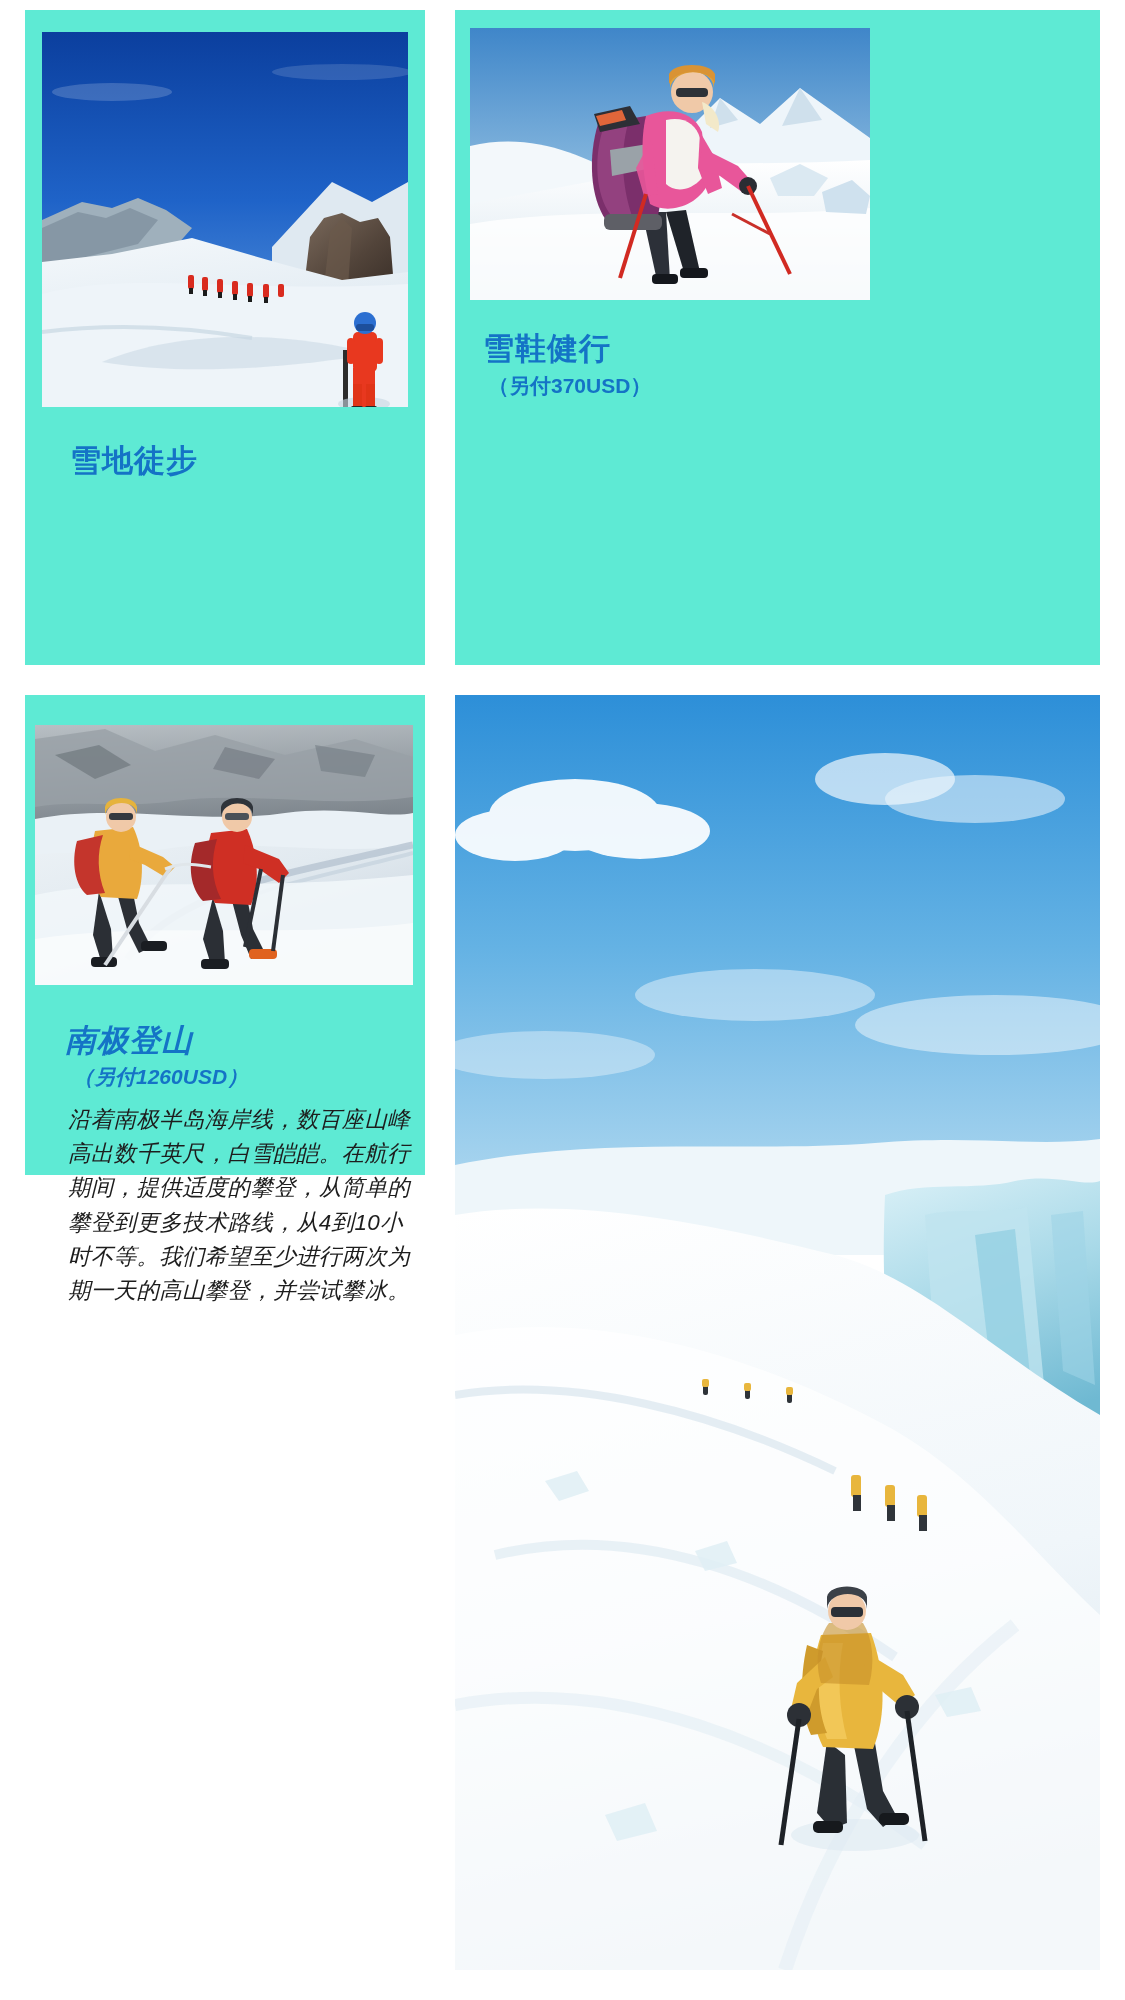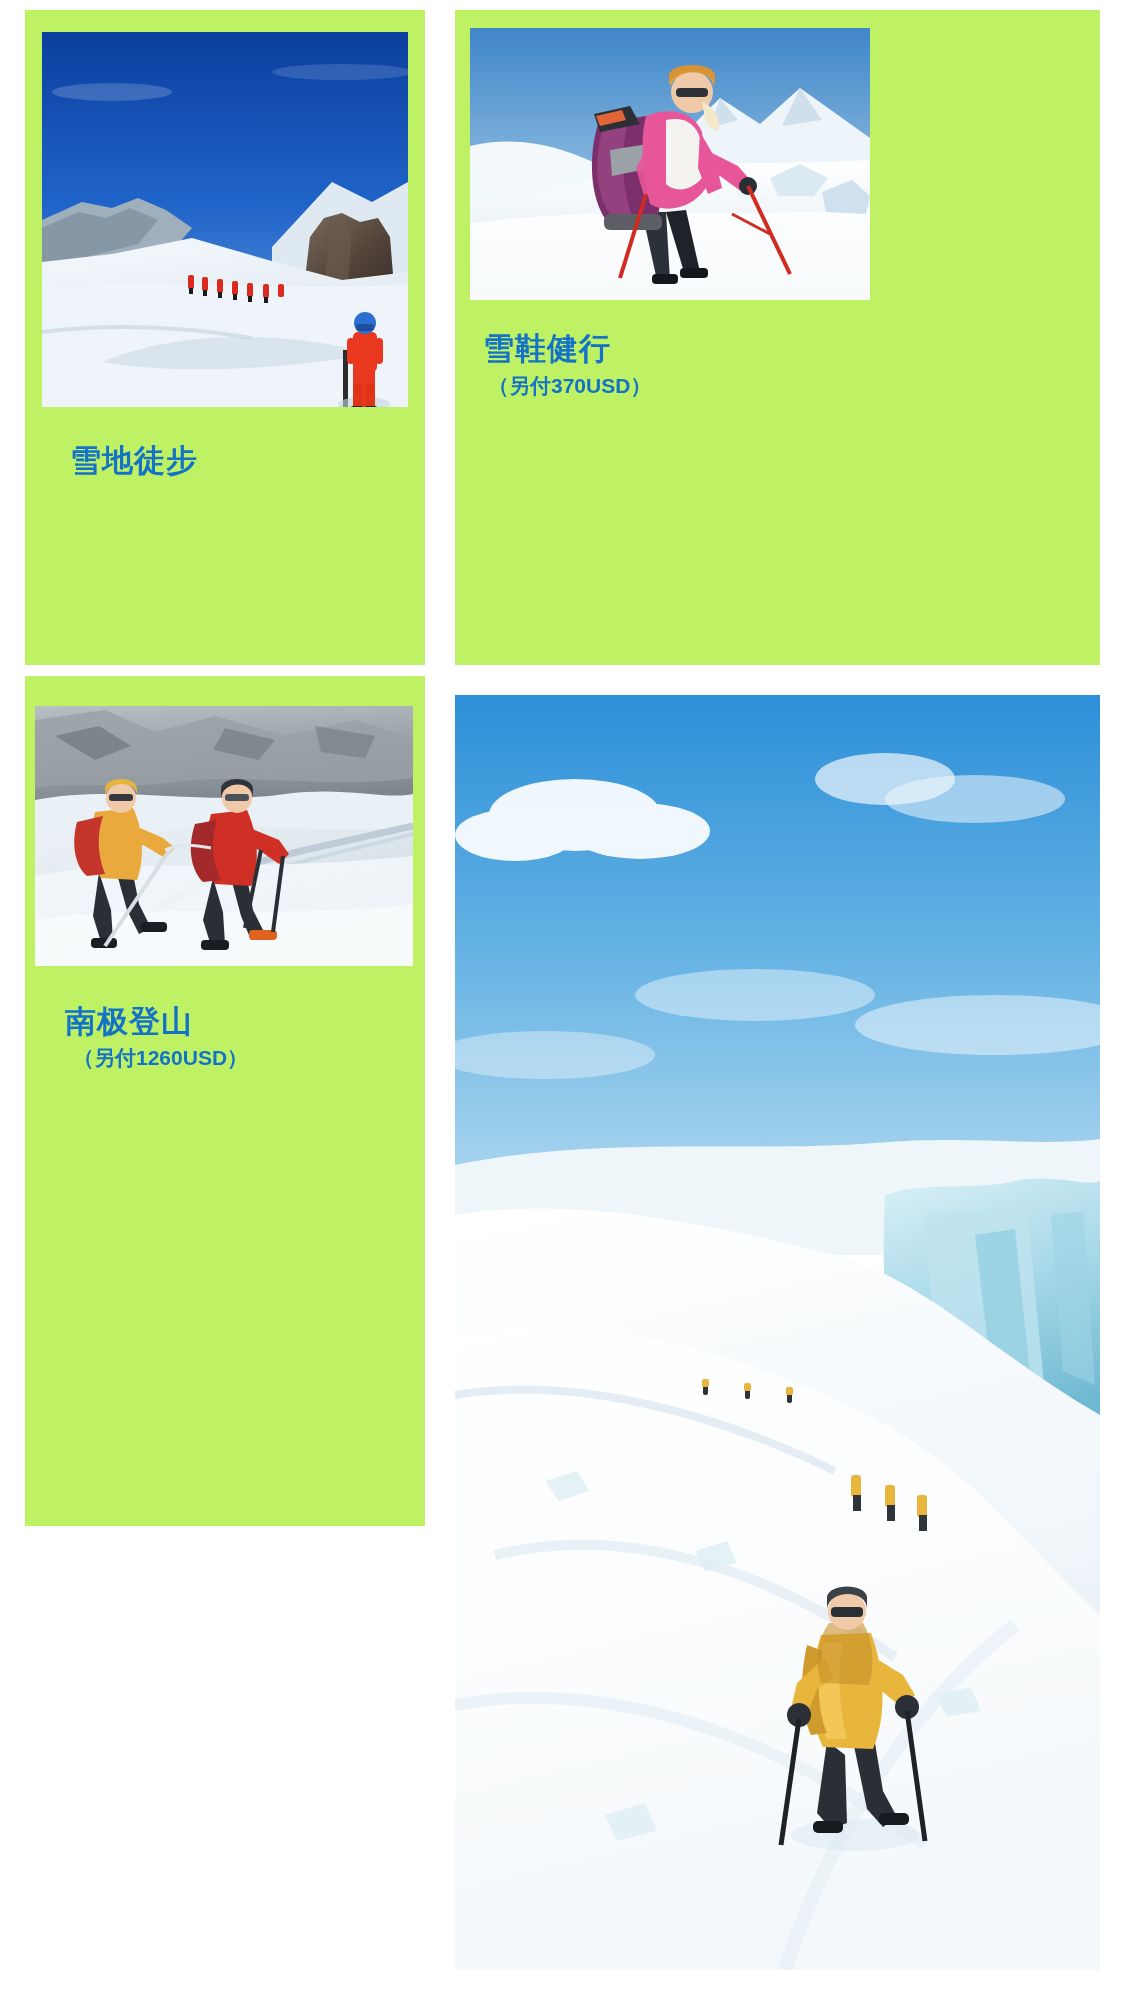--- a/index.html
+++ b/index.html
@@ -17,21 +17,21 @@
   .page {
     position: relative;
     width: 1125px;
     height: 2000px;
     background: #ffffff;
   }
 
   
   .card {
     position: absolute;
-    background: #bef264;
+    background: #5eead4;
     box-sizing: border-box;
   }
   .card-title {
     color: #1473c6;
     font-weight: bold;
     letter-spacing: 1px;
   }
   .card-sub {
     color: #1473c6;
     font-weight: bold;
@@ -104,23 +104,24 @@
     position: absolute;
     left: 28px;
     top: 400px;
     width: 390px;
     font-size: 22.5px;
   }
 
   
   #card-climbing {
     left: 25px;
-    top: 676px;
+    top: 695px;
     width: 400px;
-    height: 850px;
+    height: 480px;
+    font-style: italic;
   }
   #card-climbing .photo {
     position: absolute;
     left: 10px;
     top: 30px;
     width: 378px;
     height: 260px;
     overflow: hidden;
   }
   #card-climbing .card-title {
@@ -376,20 +377,21 @@
           <path d="M226 144 L210 222" stroke="#2b2f35" stroke-width="4" fill="none"></path>
           <path d="M136 142 L70 240" stroke="#d8dde2" stroke-width="4" fill="none"></path>
         </g>
 
         <path d="M130 144 C150 136 162 140 176 142" stroke="#e0e6ea" stroke-width="3" fill="none"></path>
       </svg>
     </div>
 
     <div class="card-title">南极登山</div>
     <div class="card-sub">（另付1260USD）</div>
+    <div class="card-body">沿着南极半岛海岸线，数百座山峰高出数千英尺，白雪皑皑。在航行期间，提供适度的攀登，从简单的攀登到更多技术路线，从4到10小时不等。我们希望至少进行两次为期一天的高山攀登，并尝试攀冰。</div>
   </div>
 
   <div class="card" id="card-glacier">
     <div class="photo">
       <svg viewBox="0 0 645 1275" preserveAspectRatio="none" aria-hidden="true">
         <defs>
           <linearGradient id="sky4" x1="0" y1="0" x2="0" y2="1">
             <stop offset="0%" stop-color="#2d8fd8"></stop>
             <stop offset="45%" stop-color="#64b2e4"></stop>
             <stop offset="100%" stop-color="#bfe0f2"></stop>

